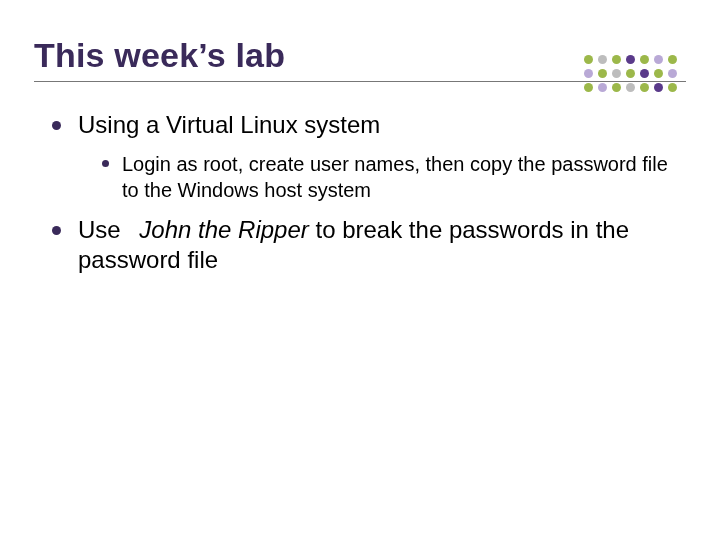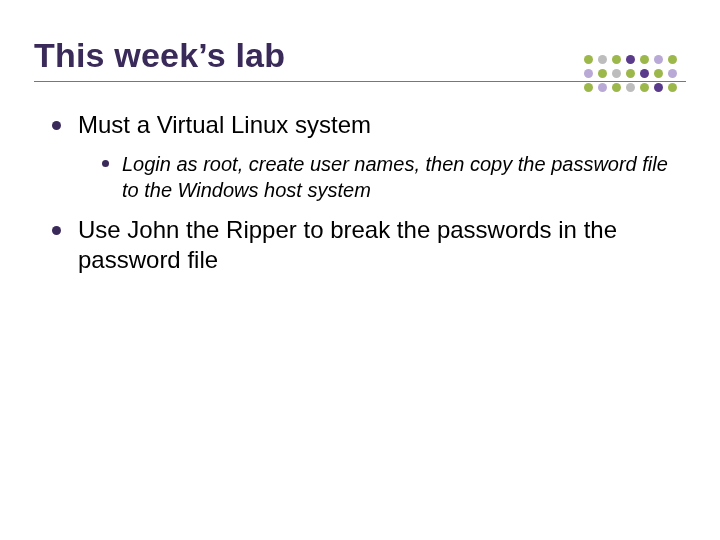--- a/index.html
+++ b/index.html
@@ -69,33 +69,34 @@
   ul.level2 {
     list-style: none;
     margin: 10px 0 12px 0;
     padding: 0 0 0 20px;
   }
   ul.level2 > li {
     position: relative;
     padding-left: 24px;
     font-size: 20px;
     line-height: 1.3;
-    font-style: italic;
   }
   ul.level2 > li::before {
     content: "";
     position: absolute;
     left: 4px;
     top: 0.45em;
     width: 7px;
     height: 7px;
     background: #3a2a5a;
     border-radius: 50%;
   }
   .em {
+    font-style: italic;
+    margin-left: 12px;
   }
 </style>
 </head>
 <body>
 
 <div class="slide">
 
   <div class="title-row">
     <div class="title">This week’s lab</div>
     <div class="deco">
@@ -121,21 +122,21 @@
       <span class="dot" style="left:28px;top:30px; width:9px; height:9px; background:#9cb84a;"></span>
       <span class="dot" style="left:42px;top:30px; width:9px; height:9px; background:#bdbdbd;"></span>
       <span class="dot" style="left:56px;top:30px; width:9px; height:9px; background:#9cb84a;"></span>
       <span class="dot" style="left:70px;top:30px; width:9px; height:9px; background:#5a3a8a;"></span>
       <span class="dot" style="left:84px;top:30px; width:9px; height:9px; background:#9cb84a;"></span>
     </div>
   </div>
 
   <ul class="level1">
     <li>
-      <span>Must a Virtual Linux system</span>
+      <span>Using a Virtual Linux system</span>
       <ul class="level2">
         <li>
           <span>Login as root, create user names, then copy the password file to the Windows host system</span>
         </li>
       </ul>
     </li>
     <li>
       <span>Use </span><span class="em">John the Ripper</span><span> to break the passwords in the password file</span>
     </li>
   </ul>

